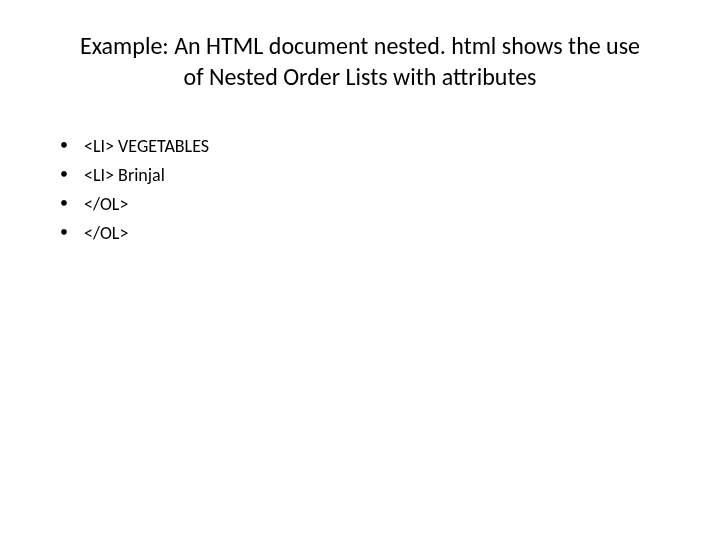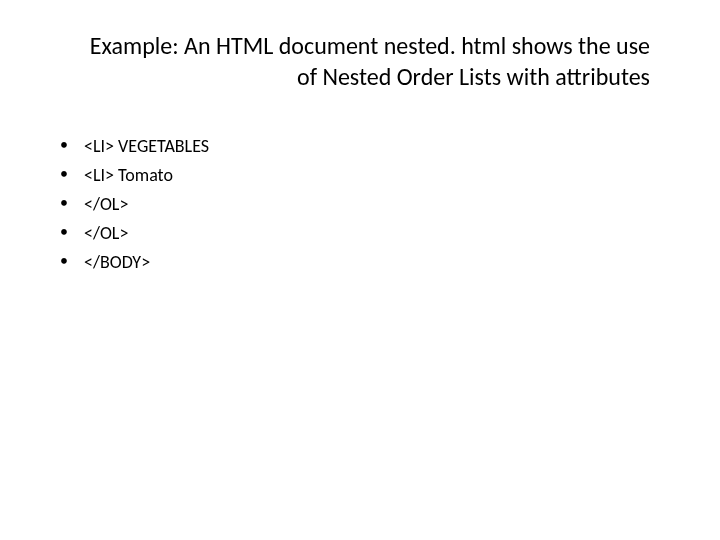--- a/index.html
+++ b/index.html
@@ -5,21 +5,21 @@
     * { margin: 0; padding: 0; box-sizing: border-box; }
     body {
       width: 720px;
       height: 540px;
       background: #fff;
       font-family: Calibri, Arial, sans-serif;
       color: #000;
       padding: 30px 40px;
     }
     .title {
-      text-align: right;
+      text-align: center;
       font-size: 24px;
       font-weight: 400;
       margin: 0 auto 40px auto;
       padding: 0 30px;
       line-height: 1.3;
     }
     .content {
       padding-left: 20px;
     }
     ul.code-list {
@@ -40,18 +40,17 @@
     }
   </style>
 </head>
 <body>
 
 <div class="title">Example: An HTML document nested. html shows the use of Nested Order Lists with attributes</div>
 
 <div class="content">
   <ul class="code-list">
     <li>&lt;LI&gt; VEGETABLES</li>
-    <li>&lt;LI&gt; Tomato</li>
+    <li>&lt;LI&gt; Brinjal</li>
     <li>&lt;/OL&gt;</li>
     <li>&lt;/OL&gt;</li>
-    <li>&lt;/BODY&gt;</li>
   </ul>
 </div>
 
 </body></html>

